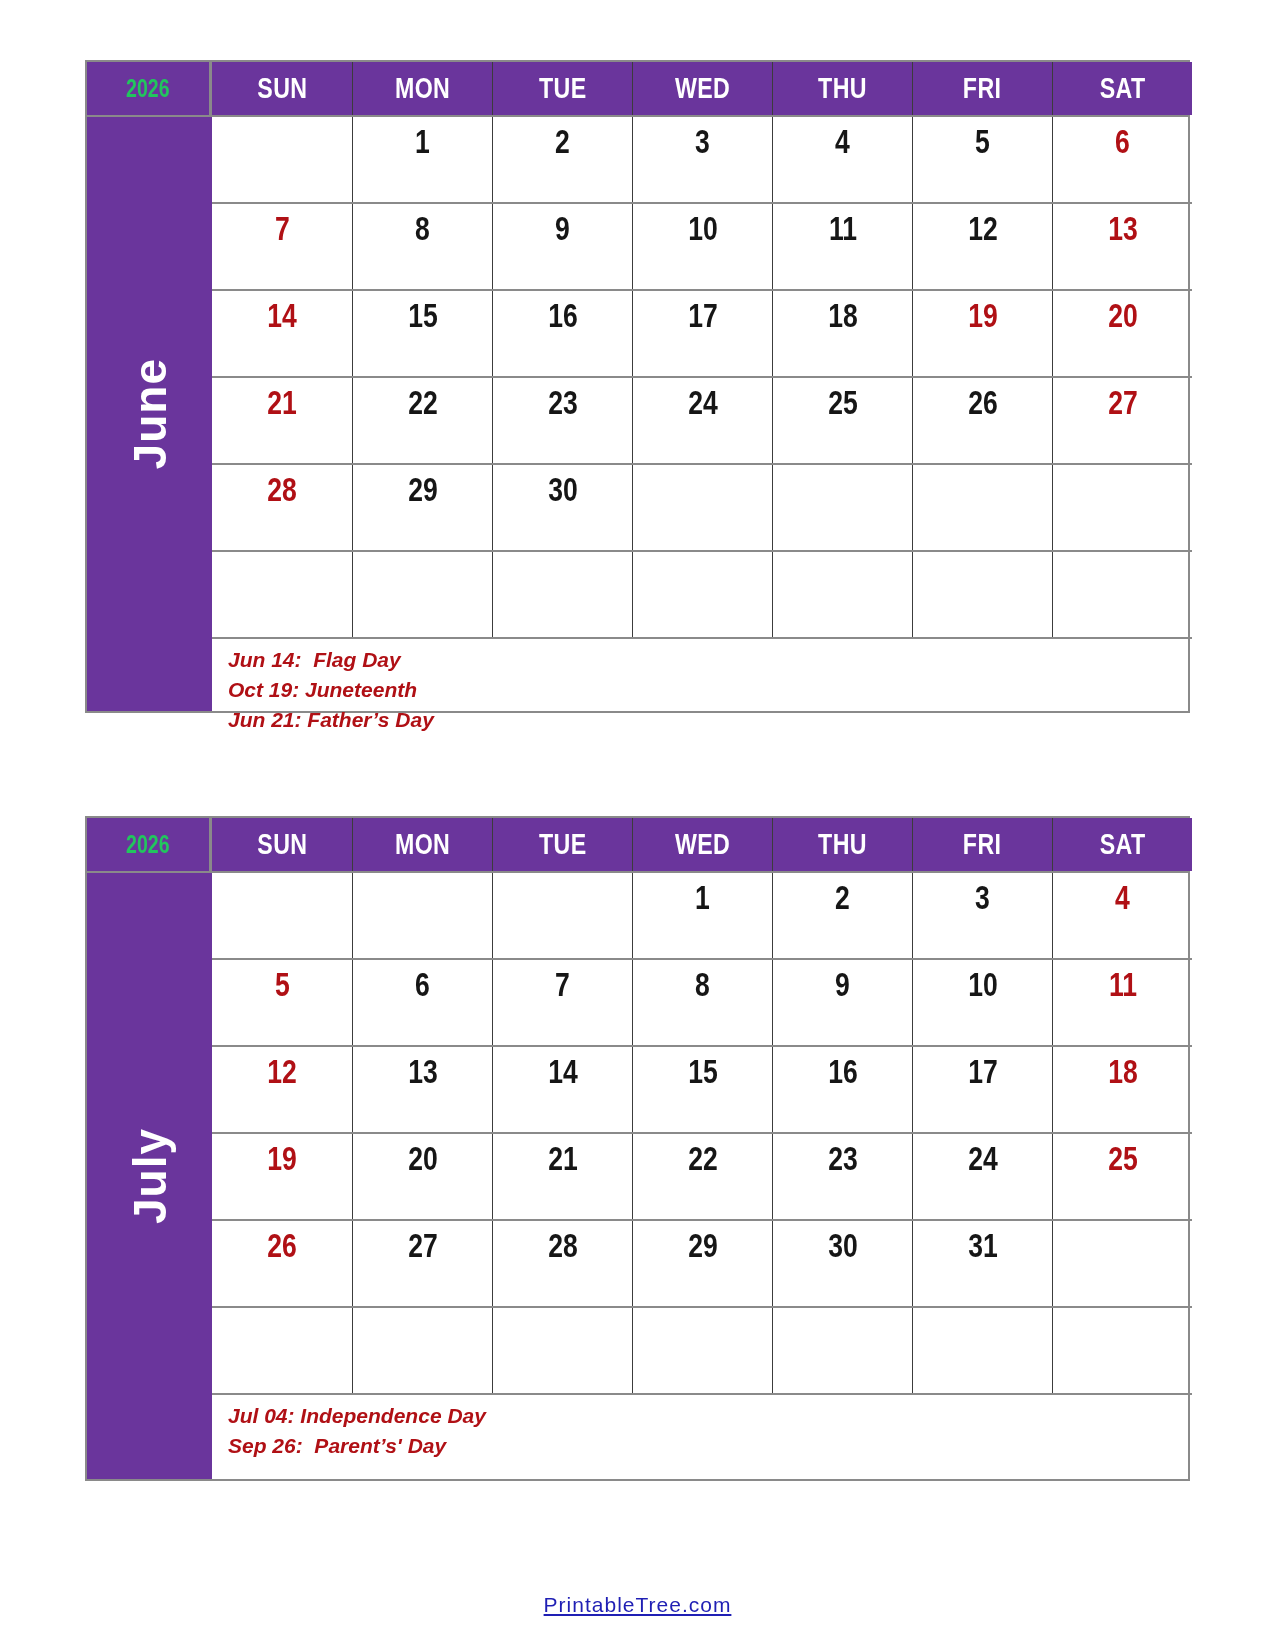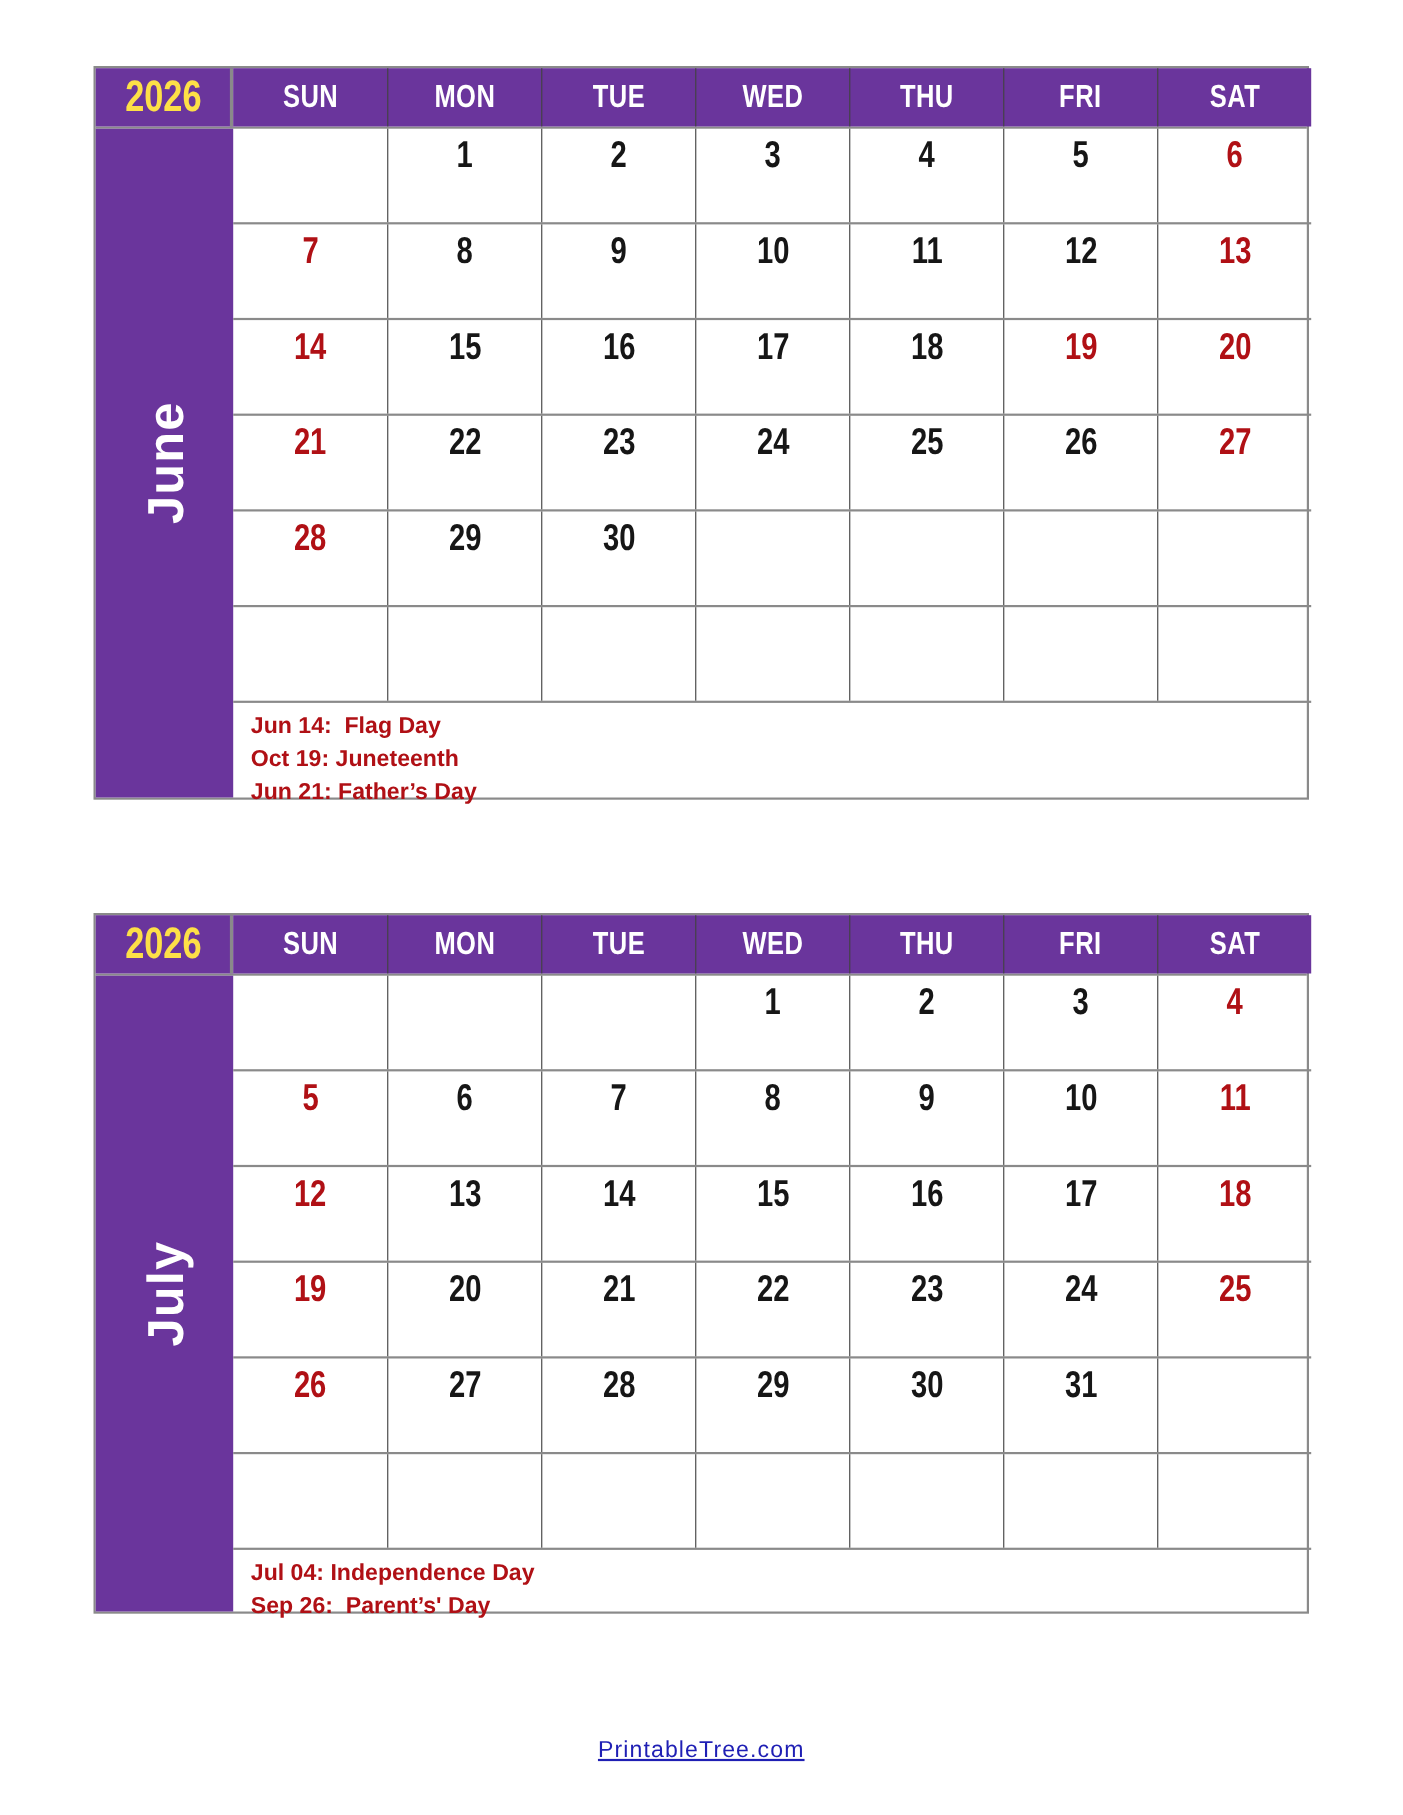--- a/index.html
+++ b/index.html
@@ -15,21 +15,21 @@
   }
   .month-june{margin-top:60px;}
   .month-july{margin-top:103px;}
 
   
   .header-row{display:flex;height:53px;}
   .year-cell{
     width:125px;flex:0 0 125px;background:#6A359C;
     border-right:3px solid #8a8a8a;box-sizing:border-box;
     display:flex;align-items:center;justify-content:center;
-    color:#fde047;font-weight:bold;font-size:40px;
+    color:#22c55e;font-weight:bold;font-size:25px;
   }
   .hcell{
     width:140px;flex:0 0 140px;background:#6A359C;
     border-left:1px solid #3c3c3c;box-sizing:border-box;
     display:flex;align-items:center;justify-content:center;
     color:#ffffff;font-weight:bold;font-size:29px;letter-spacing:.5px;
   }
   .hcell:first-child{border-left:none;}
 
   
@@ -56,22 +56,22 @@
   .day-cell.red{color:#B01015;}
 
   
   .cond{display:inline-block;transform:scaleX(0.78);transform-origin:center;}
   .hcell .cond{transform:scaleX(0.8);}
 
   .holiday-row{
     box-sizing:border-box;
     padding:6px 0 0 16px;
   }
-  .month-june .holiday-row{height:86px;}
-  .month-july .holiday-row{height:56px;}
+  .month-june .holiday-row{height:72px;font-style:italic;}
+  .month-july .holiday-row{height:84px;font-style:italic;}
   .holiday-line{
     color:#B01015;font-weight:bold;font-size:21px;line-height:1.42;
     white-space:pre;
   }
 
   .footer{
     margin-top:112px;text-align:center;
   }
   .footer a{
     color:#1F1FB4;font-size:21px;letter-spacing:1px;

